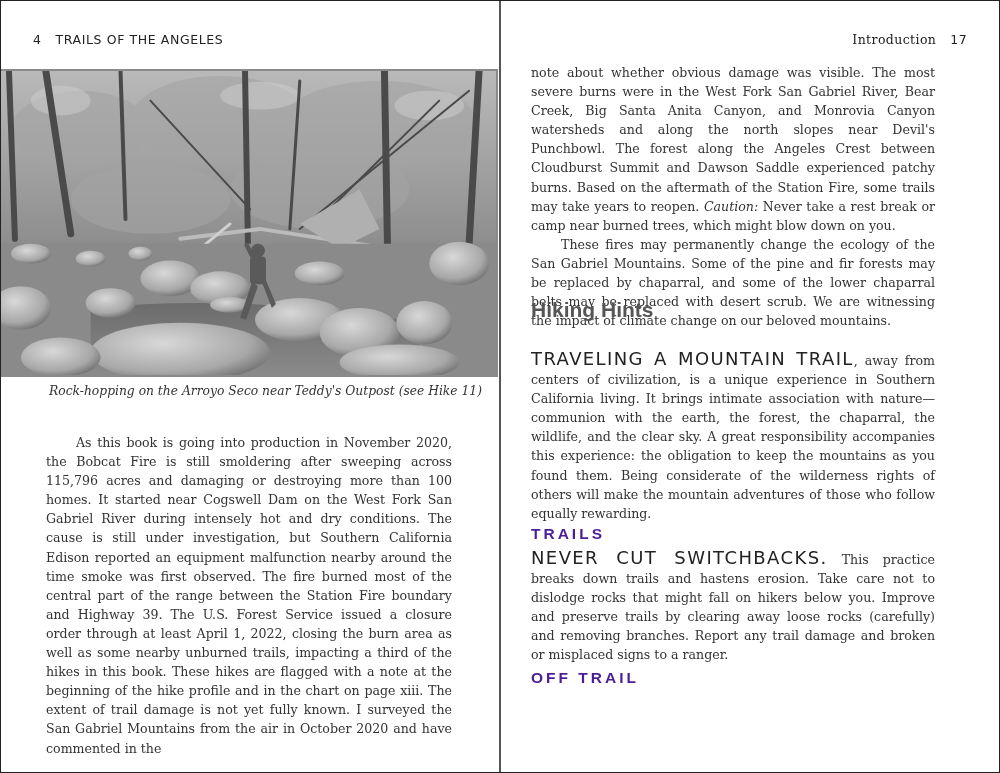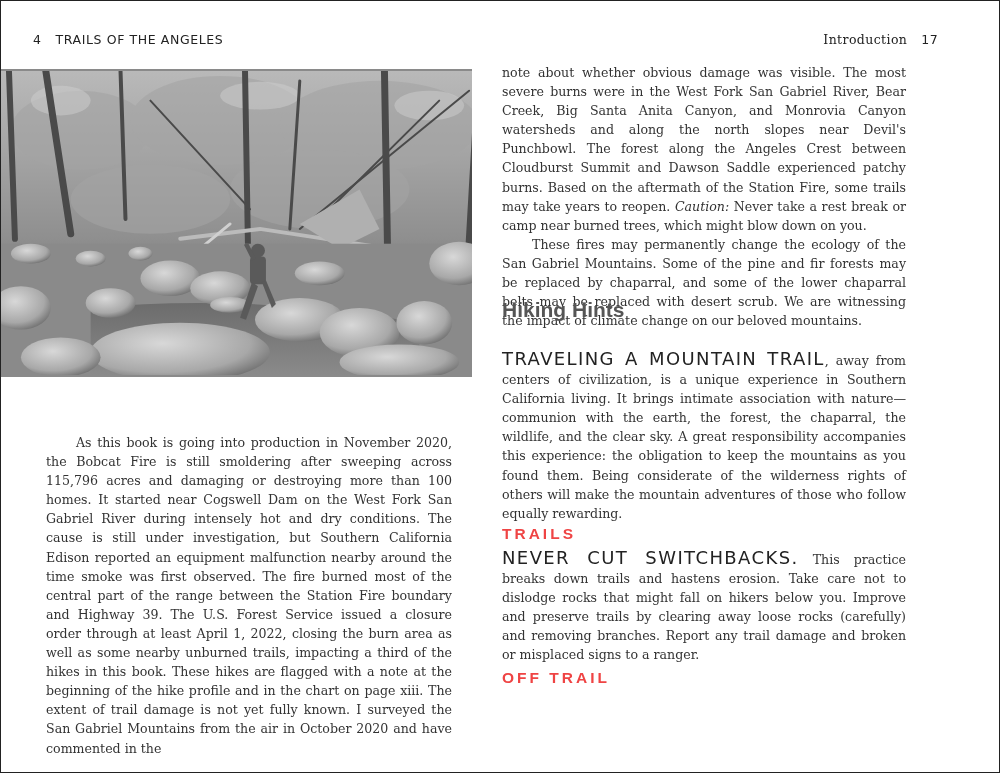--- a/index.html
+++ b/index.html
@@ -1,20 +1,20 @@
 <!DOCTYPE html>
 <html><head>
 <meta charset="utf-8">
 <style>
   html, body { margin: 0; padding: 0; background: #fff; }
   body { width: 1000px; height: 773px; position: relative; overflow: hidden; }
   .spread { position: absolute; left: 0; top: 0; width: 998px; height: 771px; border: 1px solid #222; background: #fff; }
   .page { position: absolute; top: 0; height: 771px; background: #fff; }
   .page.left { left: 0; width: 498px; }
-  .page.right { left: 471px; width: 498px; }
+  .page.right { left: 500px; width: 498px; }
   .gutter { position: absolute; left: 498px; top: 0; width: 2px; height: 771px; background: #555; }
 
   .running-head { position: absolute; top: 31px; font-family: "DejaVu Sans", sans-serif; font-size: 12.5px; color: #222; letter-spacing: 0.6px; }
   .left .running-head { left: 32px; }
   .left .running-head .folio { margin-right: 14px; }
   .right .running-head { right: 32px; font-family: "DejaVu Serif", serif; font-size: 12.5px; letter-spacing: 0.4px; }
   .right .running-head .folio { margin-left: 14px; font-family: "DejaVu Sans", sans-serif; }
 
   .photo { position: absolute; left: 0; top: 68px; width: 497px; height: 308px; border: 2px solid #8a8a8a; border-left: none; box-sizing: border-box; overflow: hidden; background: #9a9a9a; }
   .photo svg { display: block; width: 100%; height: 100%; }
@@ -25,21 +25,21 @@
   .body-text p { margin: 0; }
   .indent { text-indent: 30px; }
   .left .body-text { left: 45px; width: 406px; top: 432px; }
   .right .body-text { left: 30px; width: 404px; }
   .rt1 { top: 62px; }
   .rt2 { top: 348px; }
   .rt3 { top: 547px; }
   .rt4 { top: 690px; }
 
   .h2 { position: absolute; left: 30px; top: 297px; font-family: "Liberation Sans", sans-serif; font-weight: bold; font-size: 21px; color: #555; }
-  .h3 { position: absolute; left: 30px; font-family: "Liberation Sans", sans-serif; font-weight: bold; font-size: 15.5px; letter-spacing: 3px; color: #ef4444; }
+  .h3 { position: absolute; left: 30px; font-family: "Liberation Sans", sans-serif; font-weight: bold; font-size: 15.5px; letter-spacing: 3px; color: #4c1d95; }
   .h3.trails { top: 524px; }
   .h3.offtrail { top: 668px; text-align: right; }
   .smallcaps { font-family: "DejaVu Sans", sans-serif; font-size: 18px; letter-spacing: 1.4px; color: #222; }
   em { font-style: italic; }
 </style>
 </head>
 <body>
 
 <div class="spread">
 
@@ -124,20 +124,21 @@
         <g fill="#5a5a5a">
           <circle cx="258" cy="182" r="7"></circle>
           <rect x="250" y="188" width="16" height="28" rx="4"></rect>
           <path d="M252 214 L240 250 L246 252 L258 218 Z"></path>
           <path d="M262 214 L272 240 L276 236 L266 212 Z"></path>
           <path d="M252 192 L244 176 L248 174 L256 190 Z"></path>
         </g>
       </svg>
     </div>
 
+    <div class="caption">Rock-hopping on the Arroyo Seco near Teddy's Outpost (see Hike 11)</div>
 
     <div class="body-text">
       <p class="indent">As this book is going into production in November 2020, the Bobcat Fire is still smoldering after sweeping across 115,796 acres and damaging or destroying more than 100 homes. It started near Cogswell Dam on the West Fork San Gabriel River during intensely hot and dry conditions. The cause is still under investigation, but Southern California Edison reported an equipment malfunction nearby around the time smoke was first observed. The fire burned most of the central part of the range between the Station Fire boundary and Highway 39. The U.S. Forest Service issued a closure order through at least April 1, 2022, closing the burn area as well as some nearby unburned trails, impacting a third of the hikes in this book. These hikes are flagged with a note at the beginning of the hike profile and in the chart on page xiii. The extent of trail damage is not yet fully known. I surveyed the San Gabriel Mountains from the air in October 2020 and have commented in the</p>
     </div>
   </div>
 
   <div class="gutter"></div>
 
   <div class="page right">
     <div class="running-head">

